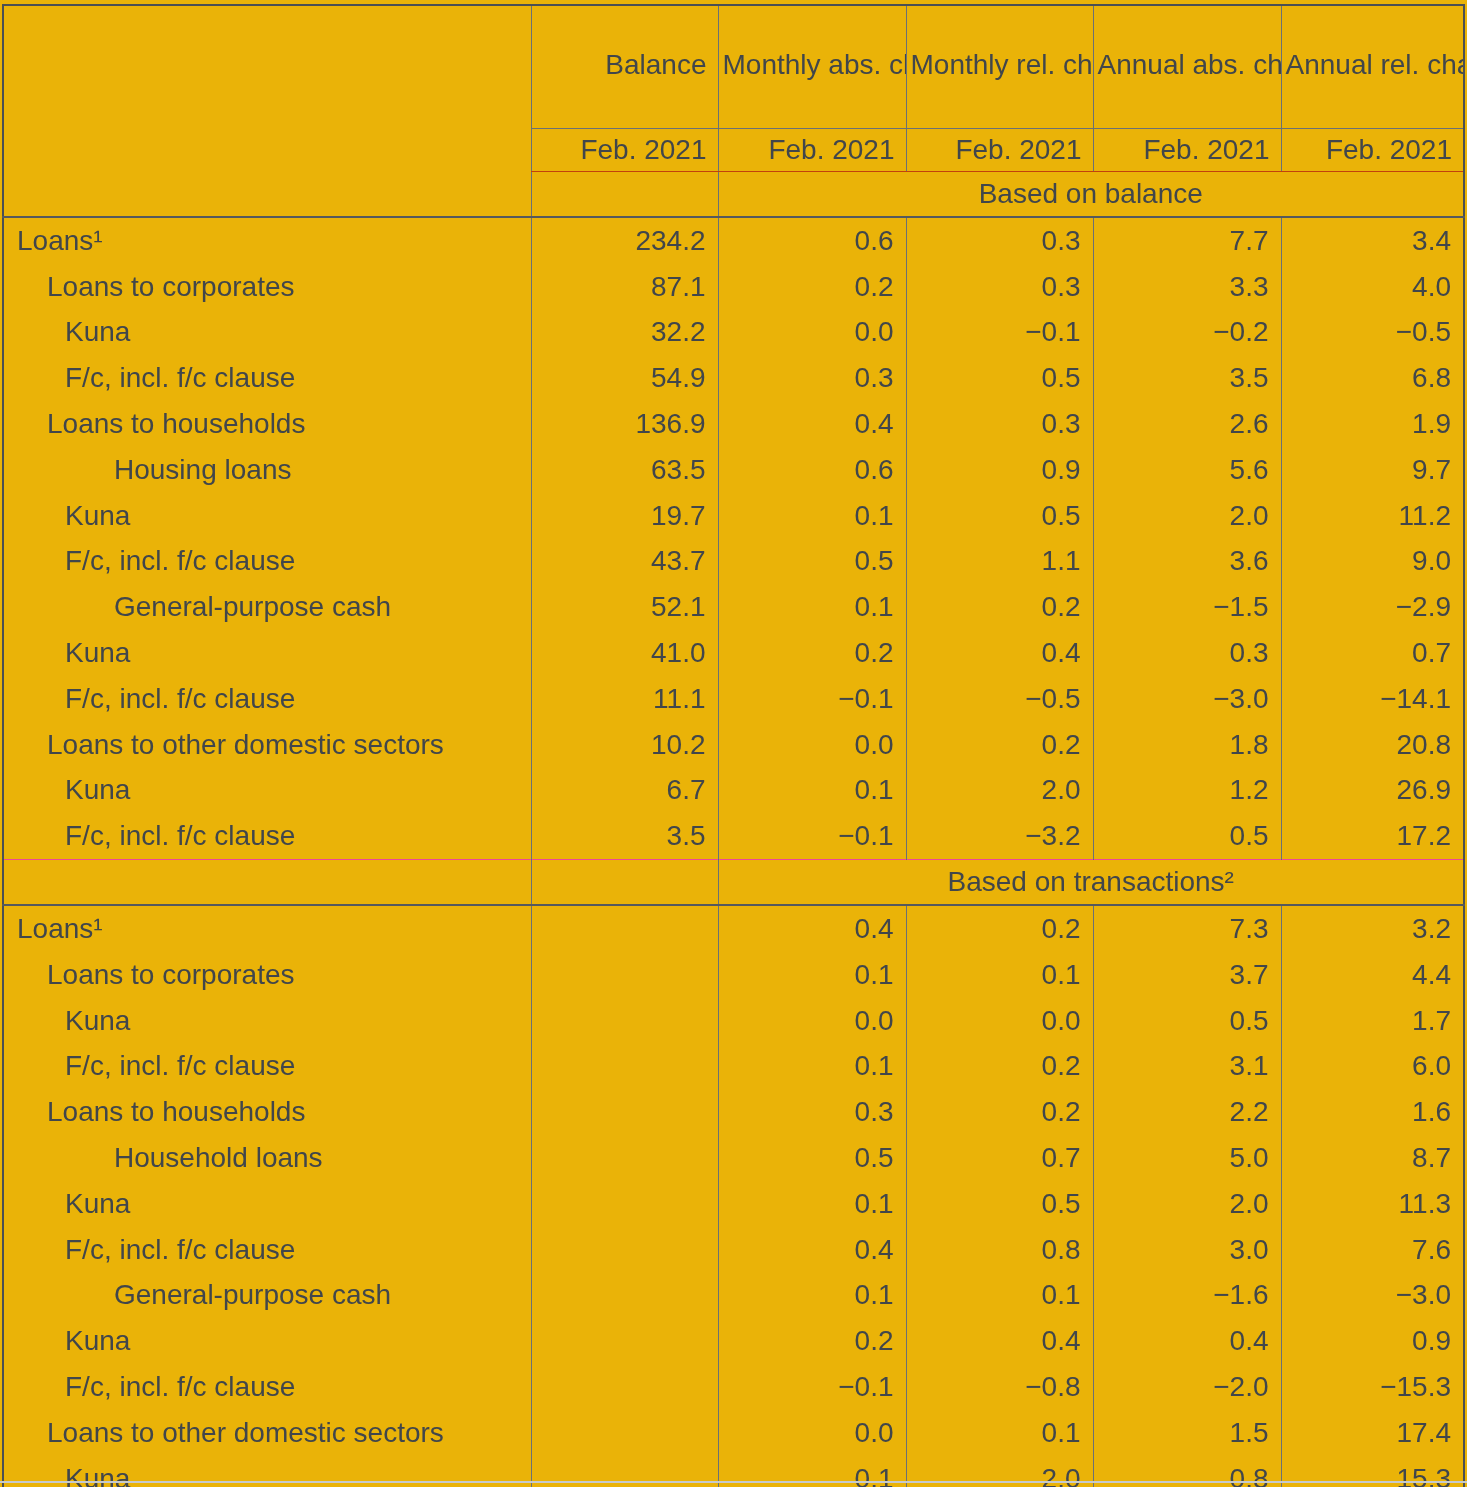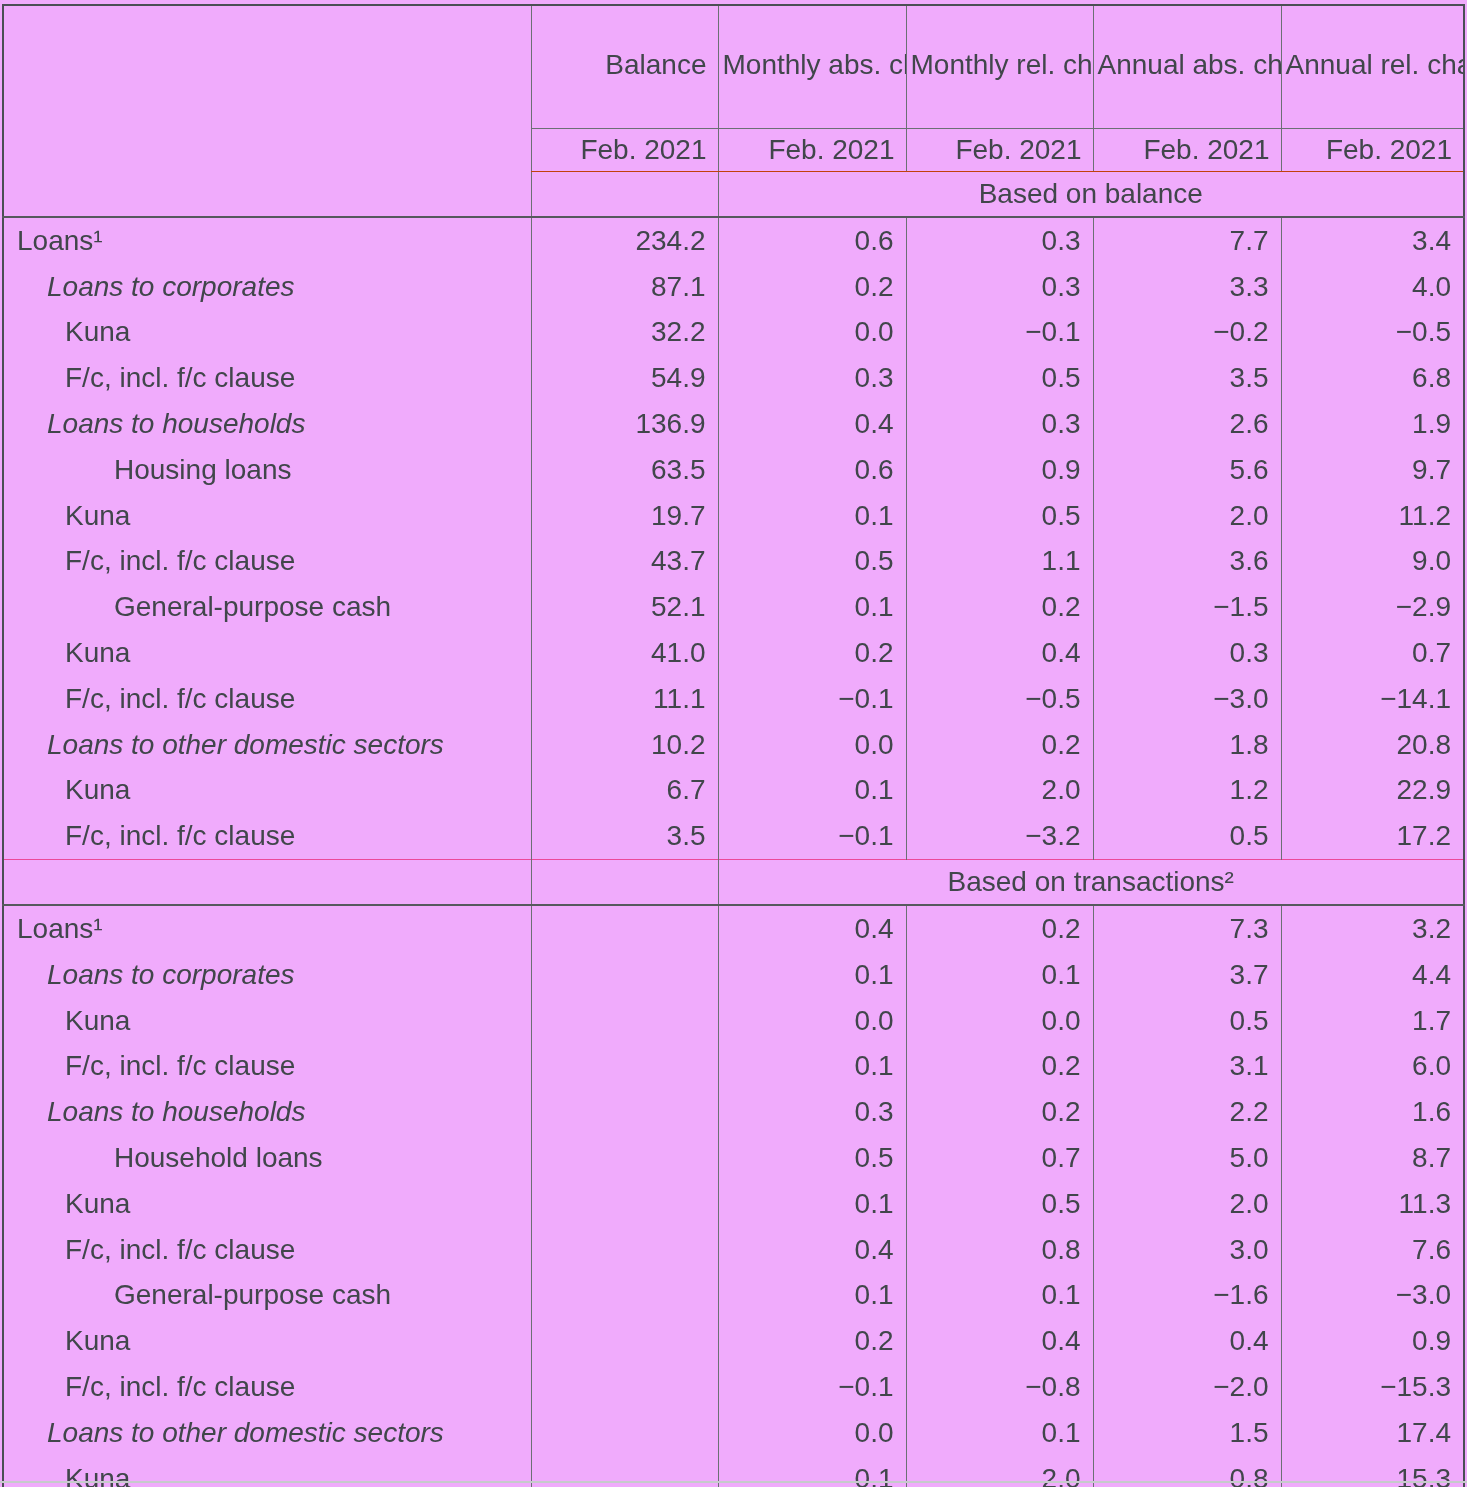--- a/index.html
+++ b/index.html
@@ -5,21 +5,21 @@
   html, body {
     margin: 0;
     padding: 0;
     background: #ffffff;
     font-family: "Liberation Sans", "DejaVu Sans", sans-serif;
   }
   .page {
     position: relative;
     width: 1467px;
     height: 1487px;
-    background: #f0abfc;
+    background: #eab308;
     overflow: hidden;
   }
   table.stat-table {
     position: absolute;
     top: 4px;
     left: 2px;
     width: 1461px;
     border-collapse: collapse;
     table-layout: fixed;
     color: #41464b;
@@ -72,21 +72,21 @@
   tbody.data td {
     height: 43.8px;
     vertical-align: middle;
   }
   td.num {
     text-align: right;
     padding: 0 12px 0 4px;
   }
   td.row-label { text-align: left; }
   td.ind0 { padding-left: 13px; }
-  td.ind1 { padding-left: 43px; font-style: italic; }
+  td.ind1 { padding-left: 43px; }
   td.ind2 { padding-left: 110px; }
   td.ind3 { padding-left: 61px; }
 
   .under-rule {
     position: absolute;
     left: 0;
     top: 1481px;
     width: 1467px;
     height: 2px;
     background: #c6cacc;
@@ -231,21 +231,21 @@
           <td class="num vline">0.2</td>
           <td class="num vline">1.8</td>
           <td class="num vline">20.8</td>
         </tr>
         <tr>
           <td class="row-label ind3">Kuna</td>
           <td class="num vline">6.7</td>
           <td class="num vline">0.1</td>
           <td class="num vline">2.0</td>
           <td class="num vline">1.2</td>
-          <td class="num vline">22.9</td>
+          <td class="num vline">26.9</td>
         </tr>
         <tr>
           <td class="row-label ind3">F/c, incl. f/c clause</td>
           <td class="num vline">3.5</td>
           <td class="num vline">−0.1</td>
           <td class="num vline">−3.2</td>
           <td class="num vline">0.5</td>
           <td class="num vline">17.2</td>
         </tr>
       </tbody>

